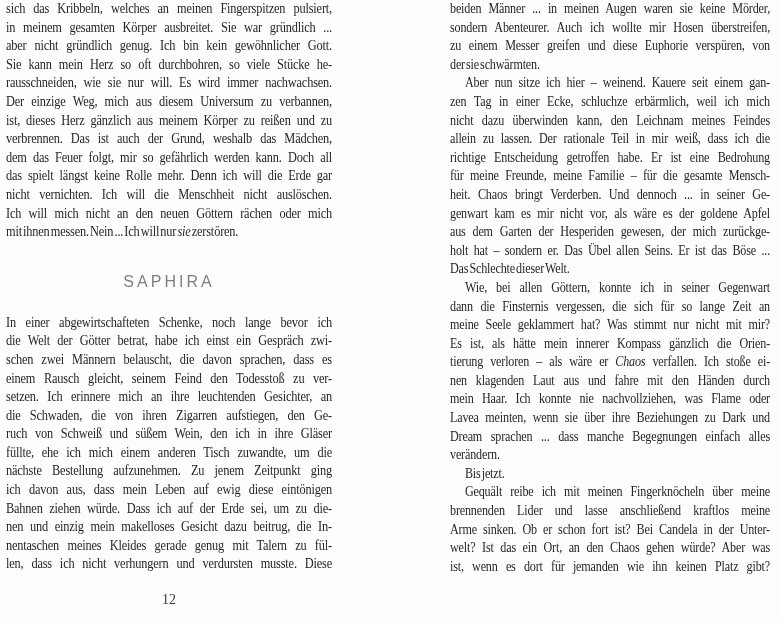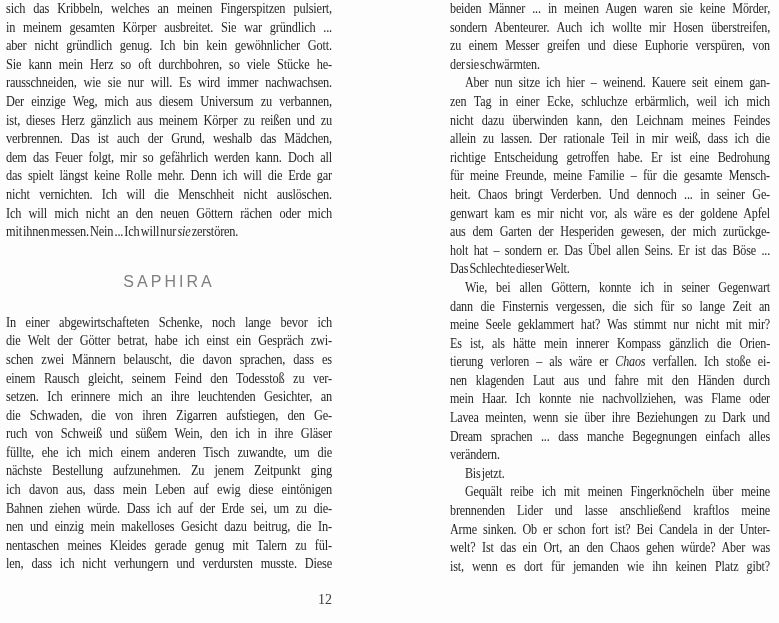--- a/index.html
+++ b/index.html
@@ -39,21 +39,21 @@
     color: #7f7f7f;
     text-align: center;
     margin: 28px 0 20px 0;
     transform: scaleX(1.117);
   }
   .page-number {
     position: absolute;
     top: 592px;
     left: 0;
     width: 100%;
-    text-align: right;
+    text-align: center;
     font-size: 14px;
     color: #3a3a3a;
   }
 </style>
 </head>
 <body>
 
 <div class="spread">
   <section class="page left">
     <div class="scale-wrap">

